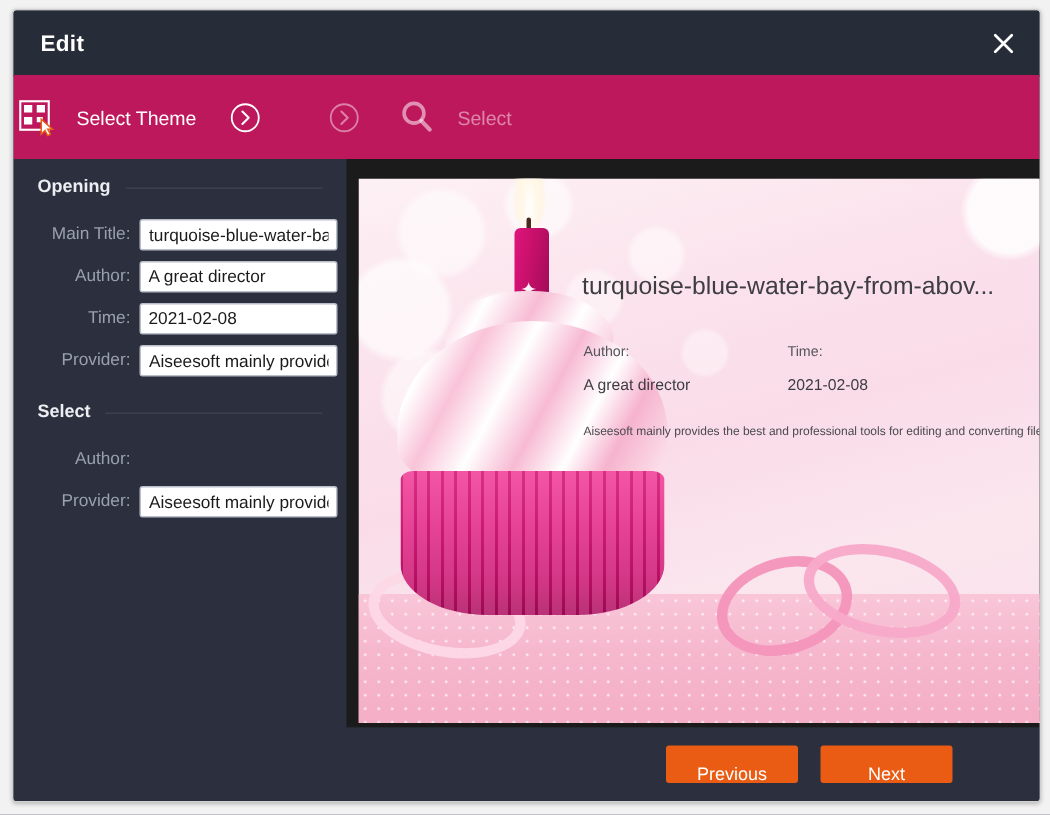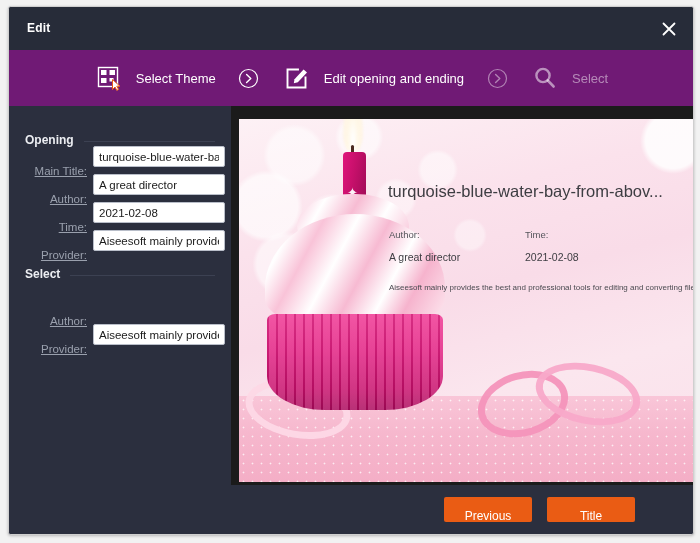--- a/index.html
+++ b/index.html
@@ -33,21 +33,21 @@
     left: 0; top: 0;
     width: 100%;
     height: 43px;
     background: #272c39;
     border-bottom: 1px solid #22262f;
   }
   .titlebar-title {
     position: absolute;
     left: 18px;
     top: 14px;
-    font-size: 12px;
+    font-size: 15px;
     font-weight: bold;
     color: #ffffff;
     letter-spacing: 0.2px;
   }
   .close-btn {
     position: absolute;
     right: 10px;
     top: 8px;
     width: 28px;
     height: 27px;
@@ -58,24 +58,23 @@
   }
   .close-btn svg { display: block; }
 
   
   .stepbar {
     position: absolute;
     left: 0;
     top: 43px;
     width: 100%;
     height: 56px;
-    background: #701a75;
+    background: #be185d;
     display: flex;
     align-items: center;
-    justify-content: center;
   }
   .step {
     display: flex;
     align-items: center;
     cursor: pointer;
     height: 100%;
   }
   .step-icon {
     display: flex;
     align-items: center;
@@ -142,25 +141,24 @@
   }
   .field-row {
     position: absolute;
     left: 0;
     width: 222px;
     height: 22px;
   }
   .field-label {
     position: absolute;
     right: 144px;
-    top: 19px;
+    top: 4px;
     font-size: 11.5px;
     color: #9aa0ad;
     white-space: nowrap;
-    text-decoration: underline;
   }
   .field-input {
     position: absolute;
     left: 84px;
     top: 0;
     width: 132px;
     height: 21px;
     box-sizing: border-box;
     background: #ffffff;
     border: 1px solid #b9bec9;
@@ -406,29 +404,20 @@
       <span class="step-label">Select Theme</span>
     </div>
 
     <span class="step-arrow">
       <svg width="21" height="21" viewBox="0 0 21 21">
         <circle cx="10.5" cy="10.5" r="9" fill="none" stroke="#ffffff" stroke-width="1.2"></circle>
         <path d="M8.6 6.4 L12.8 10.5 L8.6 14.6" fill="none" stroke="#ffffff" stroke-width="1.4" stroke-linecap="round" stroke-linejoin="round"></path>
       </svg>
     </span>
 
-    <div class="step">
-      <span class="step-icon">
-        <svg width="26" height="26" viewBox="0 0 26 26">
-          <path d="M21.5 12.5 L21.5 22.5 L3.5 22.5 L3.5 4.5 L14 4.5" fill="none" stroke="#ffffff" stroke-width="1.9" stroke-linecap="square"></path>
-          <path d="M10.5 14.2 L19.6 4.4 L23 7.4 L13.8 17.2 L9.8 18.2 Z" fill="#ffffff"></path>
-        </svg>
-      </span>
-      <span class="step-label">Edit opening and ending</span>
-    </div>
 
     <span class="step-arrow dim">
       <svg width="21" height="21" viewBox="0 0 21 21">
         <circle cx="10.5" cy="10.5" r="9" fill="none" stroke="#ffffff" stroke-width="1.2"></circle>
         <path d="M8.6 6.4 L12.8 10.5 L8.6 14.6" fill="none" stroke="#ffffff" stroke-width="1.4" stroke-linecap="round" stroke-linejoin="round"></path>
       </svg>
     </span>
 
     <div class="step dim">
       <span class="step-icon">
@@ -439,21 +428,21 @@
       </span>
       <span class="step-label">Select</span>
     </div>
 
   </div>
 
   <div class="body-area">
 
     <div class="sidebar">
 
-      <div class="section-head" style="top:11px;margin-top:16px;">
+      <div class="section-head" style="top:11px;">
         <span class="sh-text">Opening</span>
         <span class="sh-rule"></span>
       </div>
 
       <div class="field-row" style="top:40px;">
         <span class="field-label">Main Title:</span>
         <input class="field-input" type="text" value="turquoise-blue-water-ba" style="">
       </div>
 
       <div class="field-row" style="top:68px;">
@@ -524,16 +513,16 @@
           <div class="ov-desc">Aiseesoft mainly provides the best and professional tools for editing and converting files.</div>
         </div>
 
       </div>
     </div>
 
   </div>
 
   <div class="footer">
     <button class="btn btn-prev">Previous</button>
-    <button class="btn btn-next">Title</button>
+    <button class="btn btn-next">Next</button>
   </div>
 
 </div>
 
 </body></html>

